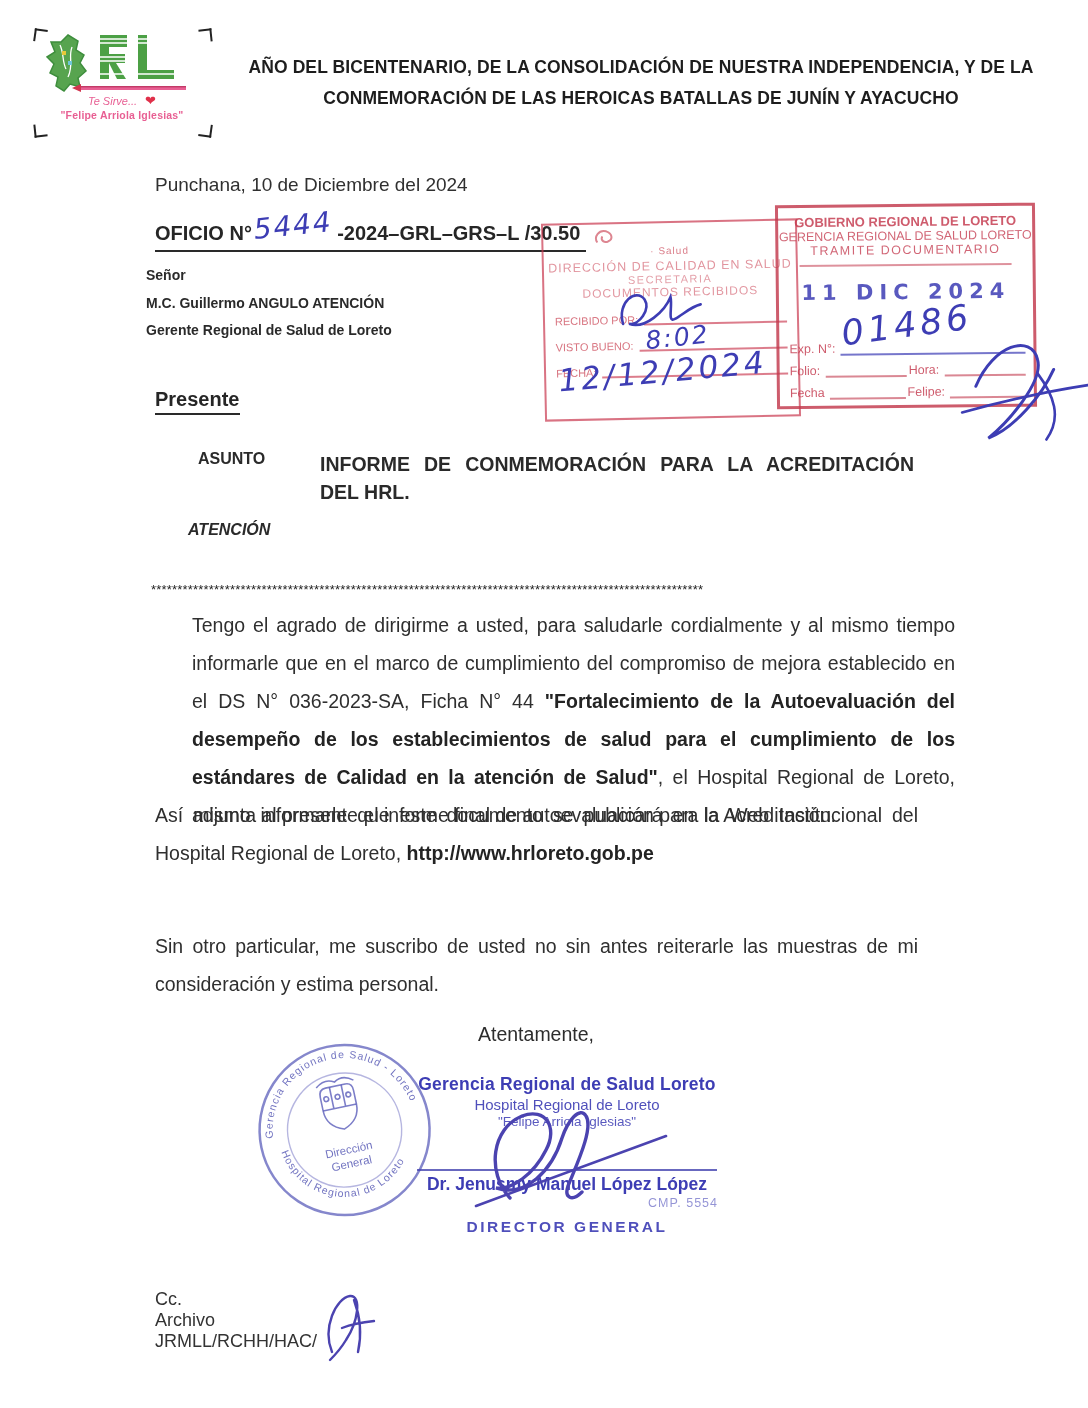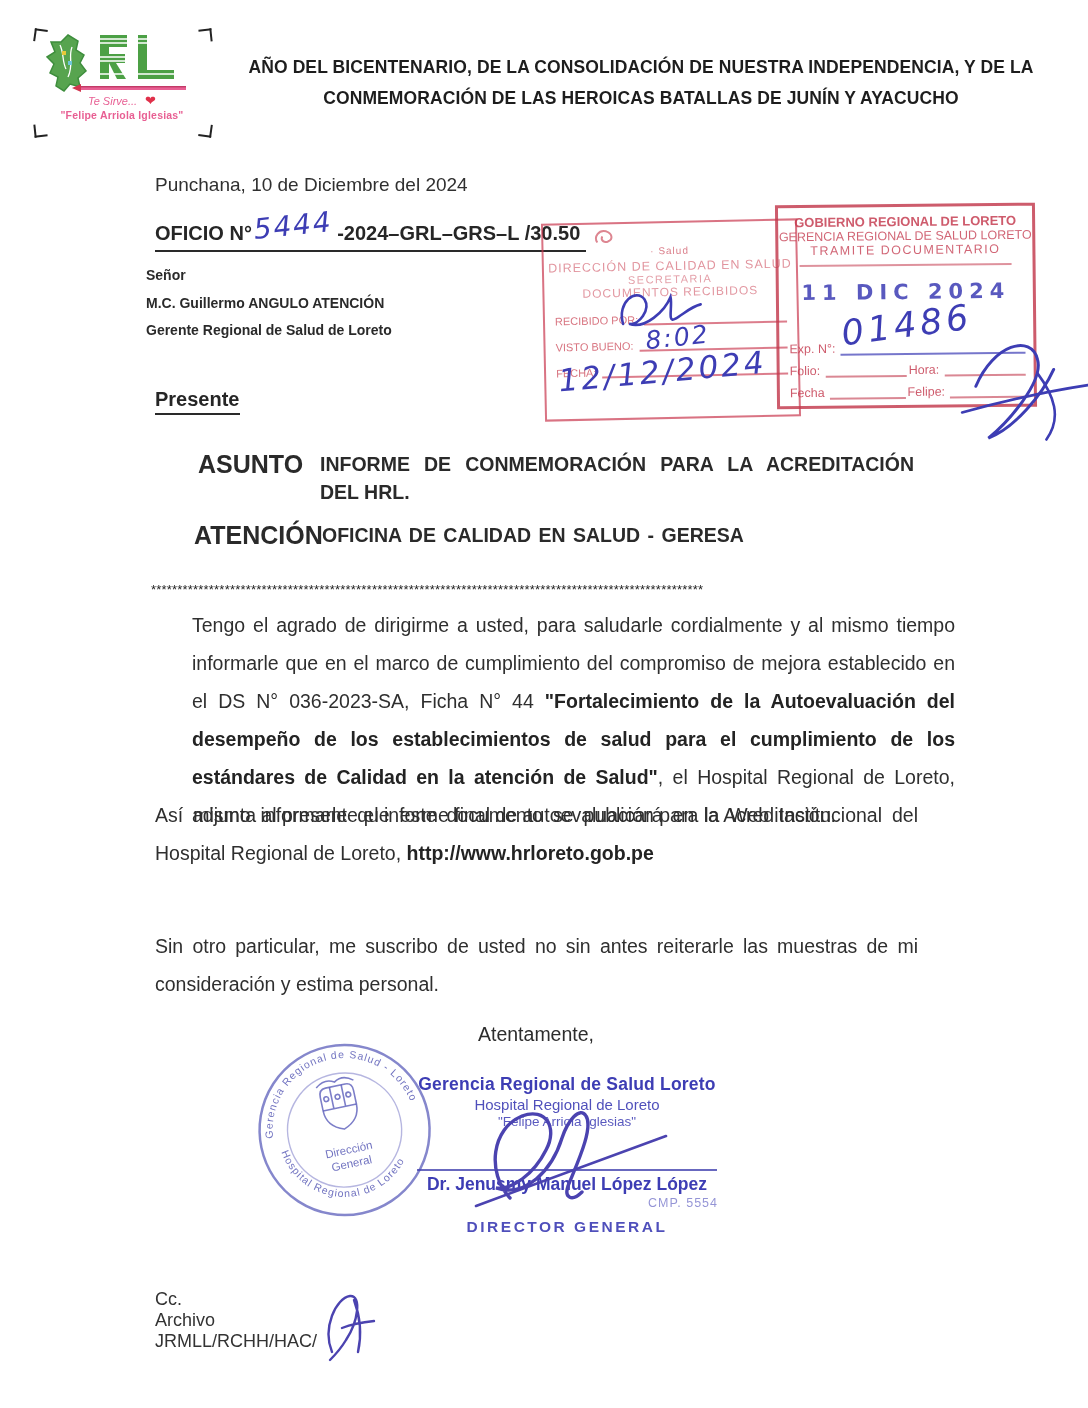--- a/index.html
+++ b/index.html
@@ -27,25 +27,25 @@
   .abs{position:absolute;}
   .date-line{left:155px;top:174px;font-size:19px;color:#303030;}
   .oficio{left:155px;top:214px;font-size:20px;font-weight:bold;color:#262626;
         border-bottom:2.5px solid #2a2a2a;padding:0 6px 3px 0;white-space:nowrap;}
   .oficio .handnum{display:inline-block;font-family:"DejaVu Sans",sans-serif;font-style:italic;
         font-weight:400;font-size:28px;color:var(--ink-blue);transform:rotate(-6deg) translateY(-5px);
         letter-spacing:2px;margin:0 4px 0 2px;}
   .recipient{left:146px;top:262px;font-size:14px;font-weight:bold;color:#2a2a2a;line-height:27.5px;}
   .presente{left:155px;top:388px;font-size:20px;font-weight:bold;color:#262626;
         border-bottom:2.5px solid #2a2a2a;padding-bottom:2px;}
-  .blk-label{font-size:25px;font-weight:bold;color:#2a2a2a;}
+  .blk-label{font-size:16px;font-weight:bold;color:#2a2a2a;}
   .asunto-label{left:198px;top:450px;}
   .asunto-body{left:320px;top:450px;width:594px;font-size:19.5px;font-weight:bold;line-height:28px;color:#2a2a2a;}
   .just-last{text-align:justify;text-align-last:justify;}
-  .atencion-label{left:194px;top:521px;}
+  .atencion-label{left:188px;top:521px;font-style:italic;}
   .atencion-body{left:322px;top:521px;width:560px;font-size:19.5px;font-weight:bold;line-height:28px;color:#2a2a2a;word-spacing:2px;}
   .separator{left:151px;top:582px;width:772px;font-size:13px;letter-spacing:.2px;color:#1f1f1f;
         white-space:nowrap;overflow:hidden;}
   .para{left:155px;width:763px;font-size:19.5px;line-height:38px;text-align:justify;color:#2f2f2f;}
   .para b{color:#232323;}
   .p1{top:606px;margin-left:37px;} .p2{top:796px;} .p3{top:927px;}
   .closing{left:478px;top:1023px;font-size:19.5px;color:#2d2d2d;}
   .footer{left:155px;top:1289px;font-size:18px;line-height:21px;color:#333;}
 
   
@@ -151,21 +151,20 @@
   <div class="abs presente">Presente</div>
 
   <div class="abs blk-label asunto-label">ASUNTO</div>
   <div class="abs asunto-body">
     <div class="just-last">INFORME DE CONMEMORACIÓN PARA LA ACREDITACIÓN</div>
     <div>DEL HRL.</div>
   </div>
 
   <div class="abs blk-label atencion-label">ATENCIÓN</div>
   <div class="abs atencion-body">
-    <div>OFICINA DE CALIDAD EN SALUD - GERESA</div>
   </div>
 
   <div class="abs separator">*********************************************************************************************************</div>
 
   <div class="abs para p1">
     <span>Tengo el agrado de dirigirme a usted, para saludarle cordialmente y al mismo tiempo informarle que en el marco de cumplimiento del compromiso de mejora establecido en el DS N° 036-2023-SA, Ficha N° 44 </span><b>"Fortalecimiento de la Autoevaluación del desempeño de los establecimientos de salud para el cumplimiento de los estándares de Calidad en la atención de Salud"</b><span>, el Hospital Regional de Loreto, adjunta al presente el informe final de autoevaluación para la Acreditación.</span>
   </div>
 
   <div class="abs para p2">
     <span>Así mismo informarle que este documento se publicará en la Web Institucional del Hospital Regional de Loreto, </span><b>http://www.hrloreto.gob.pe</b>

